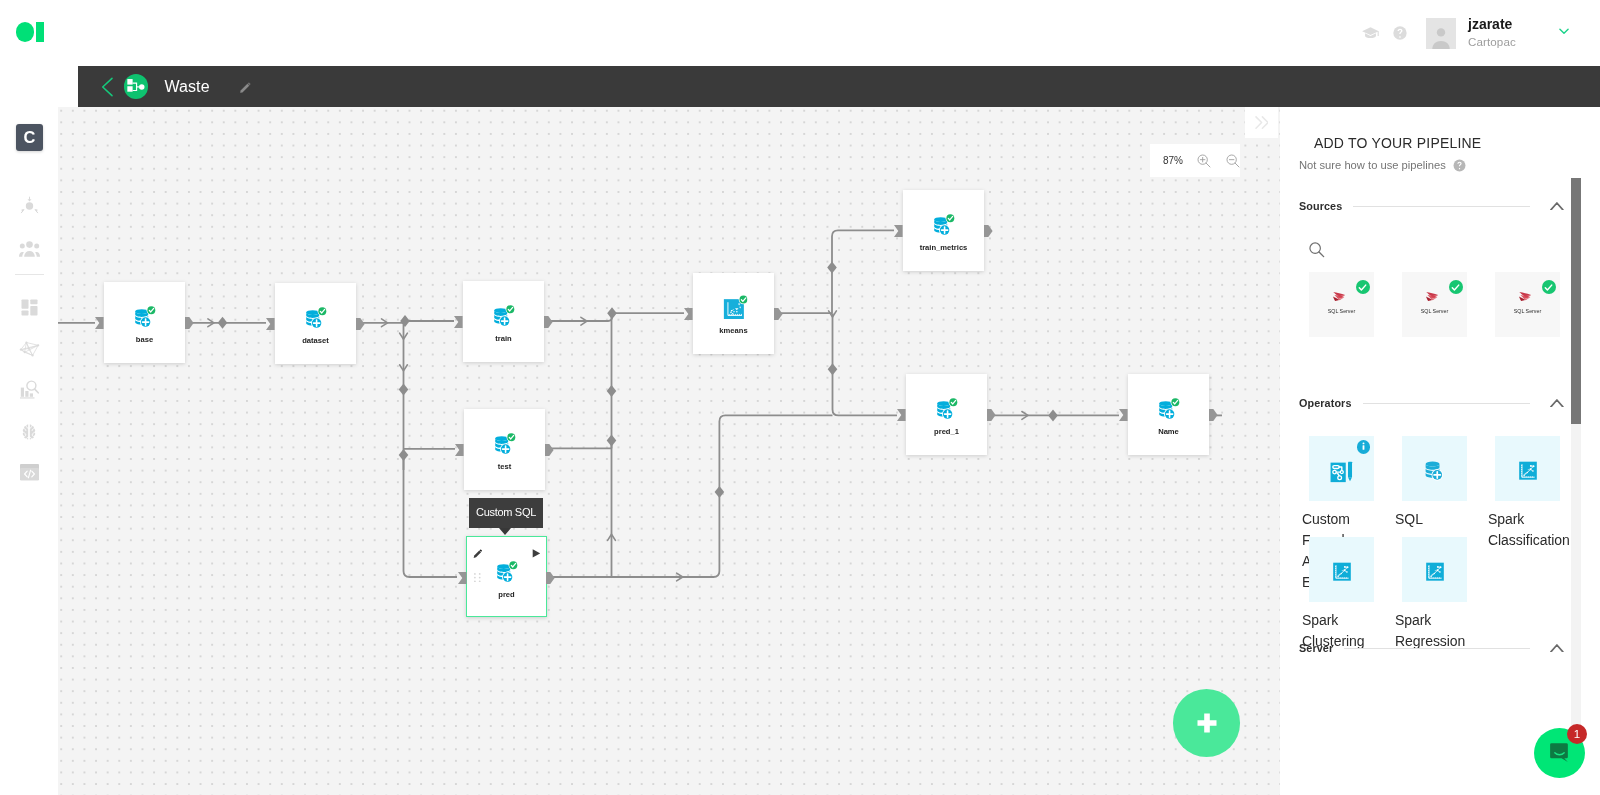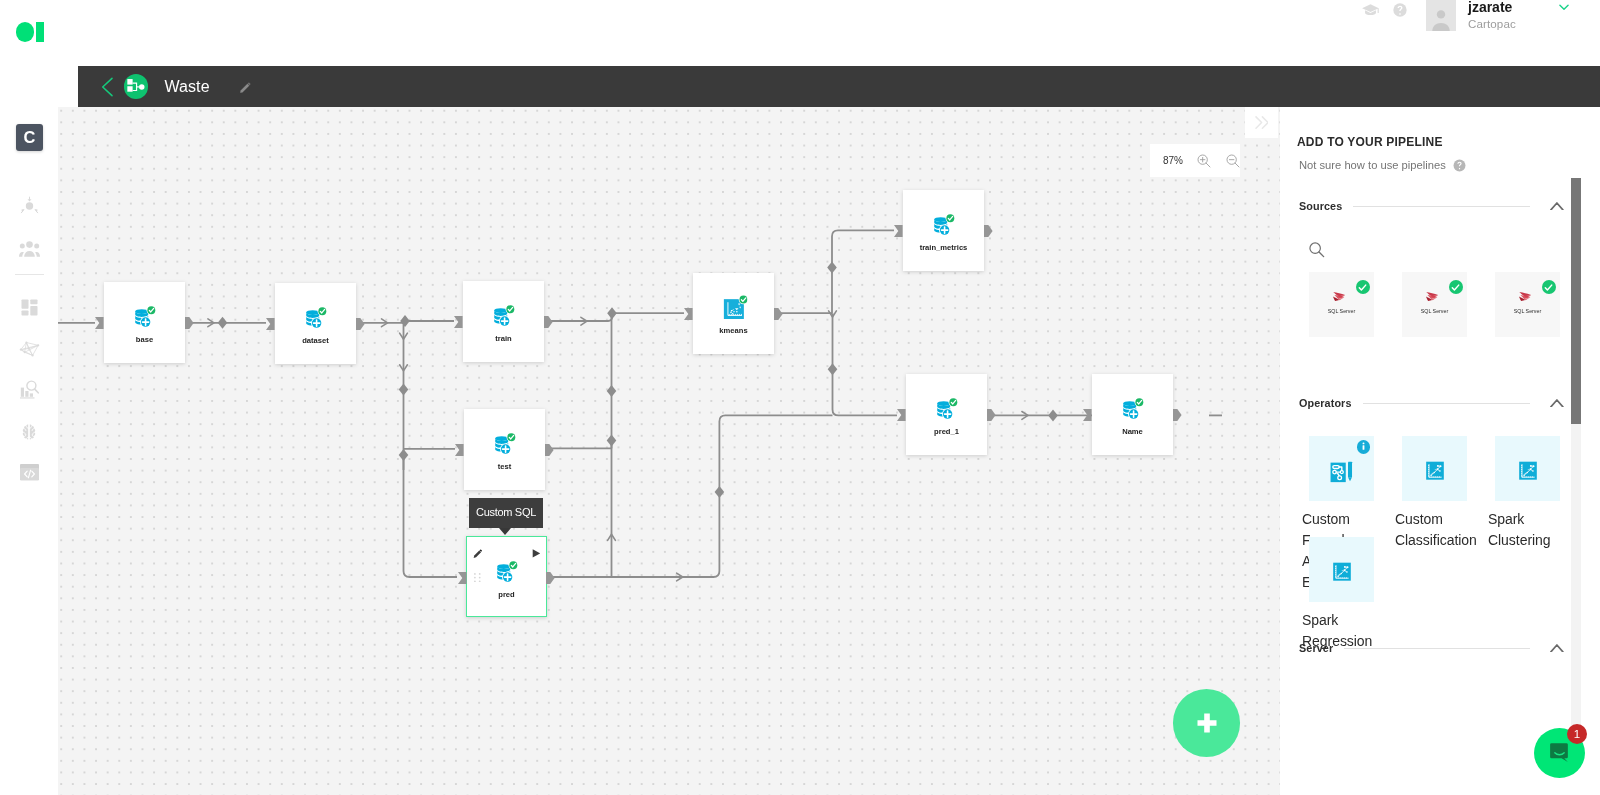--- a/index.html
+++ b/index.html
@@ -5,21 +5,21 @@
 * { box-sizing: border-box; margin:0; padding:0; }
 html,body { width:1600px; height:795px; }
 body { font-family:"Liberation Sans", sans-serif; background:#fff; overflow:hidden; position:relative; }
 
 
 .topbar { position:absolute; left:0; top:0; width:1600px; height:66px; background:#fff; }
 .logo { position:absolute; left:15.6px; top:21.9px; width:28.1px; height:19.7px; }
 .logo .dot { position:absolute; left:0; top:0; width:18.6px; height:19.7px; border-radius:50%; background:#00E077; }
 .logo .bar { position:absolute; left:20.4px; top:0; width:7.7px; height:19.7px; background:#00E077; }
 
-.hdr-right { position:absolute; left:1360px; top:0; height:66px; display:flex; align-items:flex-start; }
+.hdr-right { position:absolute; left:1360px; top:0; height:66px; display:flex; align-items:center; }
 .hdr-icon { width:20px; height:20px; display:flex; align-items:center; justify-content:center; }
 .avatar { width:30px; height:31px; background:#e4e4e4; display:flex; align-items:flex-end; justify-content:center; overflow:hidden;}
 .user-block { margin-left:12px; line-height:1.1; }
 .user-name { font-size:14px; font-weight:700; color:#1a1a1a; letter-spacing:0px;}
 .user-org { font-size:11.6px; color:#9d9d9d; margin-top:3px; letter-spacing:.1px;}
 .hdr-chev { margin-left:41px; }
 
 
 .rail { position:absolute; left:0; top:66px; width:58px; height:729px; background:#fff; }
 .ws-badge { position:absolute; left:16px; top:58px; width:27px; height:27px; background:#4c5461; color:#fff;
@@ -56,21 +56,21 @@
 .node .nport.out { right:-8.6px; }
 .node .npencil { position:absolute; left:6.4px; top:11.7px; width:9.4px; height:9.8px; }
 .node .nplay { position:absolute; left:65px; top:12px; width:8.2px; height:8.9px; }
 .node .ndots { position:absolute; left:7.4px; top:36px; width:6.6px; height:9.2px; }
 .tooltip { position:absolute; background:#3d3d3d; color:#fff; font-size:11px; padding:7px 7px 8px 7px; white-space:nowrap; line-height:15px; letter-spacing:-0.3px;}
 .tooltip .arrow { position:absolute; left:50%; bottom:-7px; margin-left:-6.5px; width:0;height:0;
   border-left:6.5px solid transparent; border-right:6.5px solid transparent; border-top:7.5px solid #383838; }
 
 
 .panel { position:absolute; left:1280px; top:107px; width:320px; height:688px; background:#fff; }
-.panel-title { position:absolute; left:17px; top:27.5px; font-size:12px; font-weight:700; color:#2b2b2b; letter-spacing:.2px; }
+.panel-title { position:absolute; left:34px; top:27.5px; font-size:14px; font-weight:400; color:#2b2b2b; letter-spacing:.2px; }
 .panel-sub { position:absolute; left:19px; top:51.5px; font-size:11.2px; color:#757575; display:flex; align-items:center; }
 .panel-scroll { position:absolute; left:0; top:68px; width:320px; height:620px; overflow:hidden; }
 .sec-head:first-child { margin-top:22px; }
 .sec-head { display:flex; align-items:center; padding:0 36px 0 19px; height:18px; margin-top:57px;}
 .tiles.op + .sec-head { margin-top:0.7px; }
 .sec-title { font-size:10.8px; font-weight:700; color:#2e2e2e; letter-spacing:.1px;}
 .sec-line { flex:1; height:1px; background:#e1e1e1; margin:0 20px 0 11px; }
 .searchrow { padding:25px 0 0px 27px; height:42px; }
 .tiles { display:flex; flex-wrap:wrap; padding:15px 0 0 29px; width:320px;}
 .tiles.op { padding-top:24px; }
@@ -492,21 +492,21 @@
     </g>
     <circle cx="16.7" cy="23.8" r="6.6" fill="#fff"></circle>
     <circle cx="16.7" cy="23.8" r="5.6" fill="#02AEDC"></circle>
     <path d="M16.7 20.1v7.4M13 23.8h7.4" stroke="#fff" stroke-width="1.9" stroke-linecap="round"></path>
     <circle cx="23.5" cy="9.7" r="5.6" fill="#fff"></circle>
     <circle cx="23.5" cy="9.7" r="4.7" fill="#1BB866"></circle>
     <path d="M21.1 9.9 22.8 11.8 26.3 7.6" stroke="#fff" stroke-width="1.5" fill="none" stroke-linecap="round" stroke-linejoin="round"></path>
   </svg></div>
         <div class="nlabel">pred_1</div>
       </div>
-      <div class="node" style="left: 1034px; top: 267px;">
+      <div class="node" style="left: 1070px; top: 267px;">
         <svg class="nport in" viewBox="0 0 8.6 12">
           <path d="M0 0h8.6v12H0l4.3-6Z" fill="#969696"></path>
         </svg>
         <svg class="nport out" viewBox="0 0 8.6 12">
           <path d="M0 0h4.3l4.3 6-4.3 6H0Z" fill="#969696"></path>
         </svg>
         <div class="nicon"><svg width="27" height="27" viewBox="0 0 32 32">
     <g fill="#02AEDC">
       <ellipse cx="12.1" cy="11.3" rx="7.7" ry="2.8"></ellipse>
       <path d="M4.4 11.3v3.6c0 1.55 3.45 2.8 7.7 2.8s7.7-1.25 7.7-2.8v-3.6c0 1.55-3.45 2.8-7.7 2.8s-7.7-1.25-7.7-2.8Z"></path>
@@ -648,40 +648,56 @@
                   <circle cx="12" cy="5.2" r="2.1" fill="#fff"></circle>
                   <rect x="10" y="9.2" width="4" height="9.8" rx="1.1" fill="#fff"></rect>
                 </svg>
               </div>
             </div>
         <div class="tile-label">Custom Funnel Audience Exporter</div>
           </div>
           <div class="tile">
         <div class="tile-box op">
               <svg width="30" height="30" viewBox="0 0 32 32">
+    <g fill="#1CADD8">
+      <ellipse cx="13.4" cy="10.6" rx="7.4" ry="2.7"></ellipse>
+      <path d="M6 10.6v3.4c0 1.5 3.3 2.7 7.4 2.7s7.4-1.2 7.4-2.7v-3.4c0 1.5-3.3 2.7-7.4 2.7S6 12.1 6 10.6Z"></path>
+      <path d="M6 15.3v3.2c0 1.5 3.3 2.7 7.4 2.7s7.4-1.2 7.4-2.7v-3.2c0 1.5-3.3 2.7-7.4 2.7S6 16.8 6 15.3Z"></path>
+      <path d="M6 19.7v3.0c0 1.5 3.3 2.7 7.4 2.7s7.4-1.2 7.4-2.7v-3.0c0 1.5-3.3 2.7-7.4 2.7S6 21.2 6 19.7Z"></path>
+    </g>
+    <circle cx="18.4" cy="22.3" r="6.1" fill="#fff"></circle>
+    <circle cx="18.4" cy="22.3" r="5.2" fill="#1CADD8"></circle>
+    <path d="M18.4 18.9v6.8M15 22.3h6.8" stroke="#fff" stroke-width="1.8" stroke-linecap="round"></path>
+  </svg>
+            </div>
+        <div class="tile-label">SQL</div>
+          </div>
+          <div class="tile">
+        <div class="tile-box op">
+              <svg width="30" height="30" viewBox="0 0 32 32">
     <rect x="6.6" y="8.2" width="18.8" height="19.2" fill="#0FADD8"></rect>
     <path d="M9.6 11.2v13.6h13.0" stroke="#d9f2fa" stroke-width="1.0" fill="none" stroke-linecap="round"></path>
     <path d="M9.2 11.6v12.4M9.0 24.4h13.6" stroke="#fff" stroke-width="0.9" stroke-dasharray="1.3 0.9"></path>
     <g stroke="#fff" stroke-width="0.9" fill="none">
       <path d="M11.8 22.6 15.2 19.8 18.6 16.3 21.9 13.0"></path>
       <path d="M18.6 16.3 21.0 18.0M19.0 12.8 21.9 13.0"></path>
     </g>
     <g fill="#fff">
       <circle cx="11.8" cy="22.6" r="0.85"></circle>
                   <circle cx="15.2" cy="19.8" r="0.75"></circle>
       <circle cx="18.6" cy="16.3" r="1.0"></circle>
                   <circle cx="21.9" cy="13.0" r="1.0"></circle>
       <circle cx="19.0" cy="12.7" r="1.0"></circle>
                   <circle cx="21.3" cy="18.2" r="0.85"></circle>
       <circle cx="13.0" cy="20.6" r="0.55"></circle>
                   <circle cx="16.2" cy="16.5" r="0.5"></circle>
     </g>
   </svg>
             </div>
-        <div class="tile-label">Custom Classification</div>
+        <div class="tile-label">Spark Classification</div>
           </div>
           <div class="tile">
         <div class="tile-box op">
               <svg width="30" height="30" viewBox="0 0 32 32">
     <rect x="6.6" y="8.2" width="18.8" height="19.2" fill="#0FADD8"></rect>
     <path d="M9.6 11.2v13.6h13.0" stroke="#d9f2fa" stroke-width="1.0" fill="none" stroke-linecap="round"></path>
     <path d="M9.2 11.6v12.4M9.0 24.4h13.6" stroke="#fff" stroke-width="0.9" stroke-dasharray="1.3 0.9"></path>
     <g stroke="#fff" stroke-width="0.9" fill="none">
       <path d="M11.8 22.6 15.2 19.8 18.6 16.3 21.9 13.0"></path>
       <path d="M18.6 16.3 21.0 18.0M19.0 12.8 21.9 13.0"></path>

